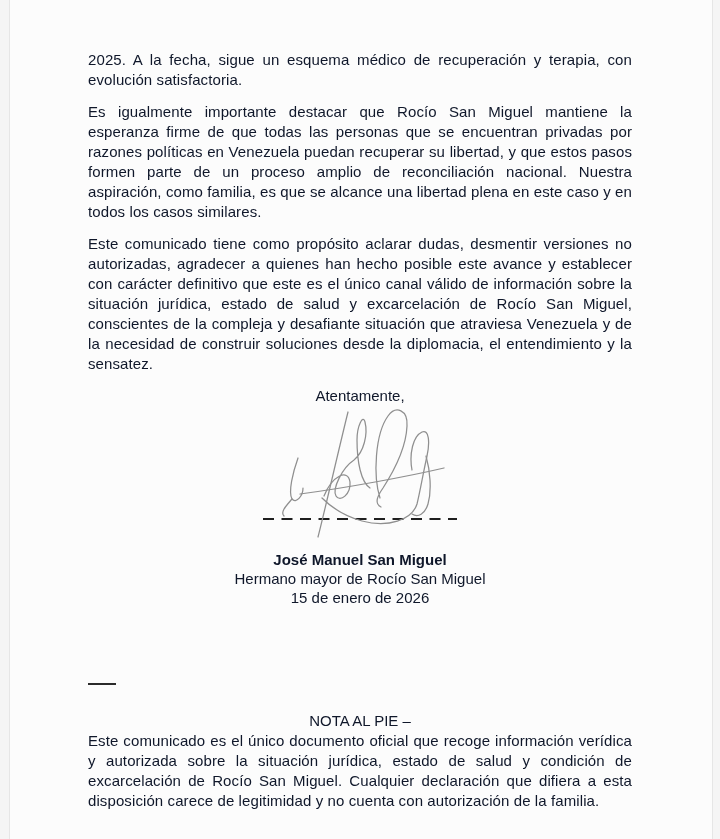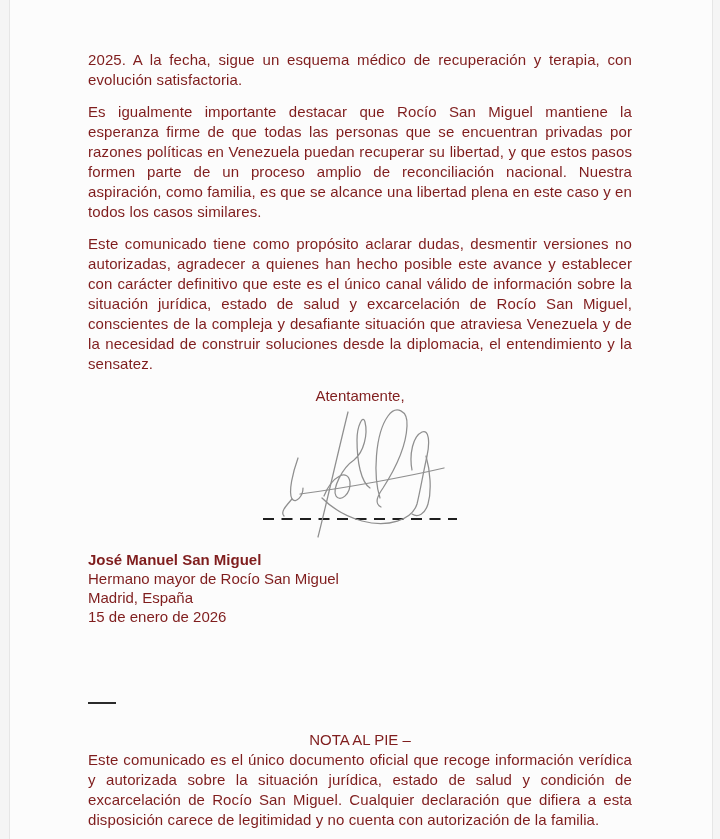--- a/index.html
+++ b/index.html
@@ -8,21 +8,21 @@
     background: #f4f4f4;
   }
   .page {
     position: relative;
     width: 720px;
     height: 839px;
     margin: 0;
     background: #fcfcfc;
     overflow: hidden;
     font-family: "Liberation Sans", sans-serif;
-    color: #7f1d1d;
+    color: #0f172a;
   }
   .edge-strip-left {
     position: absolute; left: 0; top: 0; bottom: 0; width: 9px;
     background: #f5f5f5; border-right: 1px solid #e6e6e6;
   }
   .edge-strip-right {
     position: absolute; right: 0; top: 0; bottom: 0; width: 7px;
     background: #f5f5f5; border-left: 1px solid #e6e6e6;
   }
   .content {
@@ -46,21 +46,21 @@
   }
   .signature-area {
     text-align: center;
     margin-top: 0px;
   }
   .signature-svg {
     display: inline-block;
     vertical-align: bottom;
   }
   .signatory-block {
-    text-align: left;
+    text-align: center;
     margin-top: 12px;
     font-size: 15px;
     line-height: 19px;
   }
   .signatory-name {
     font-weight: bold;
   }
   .footnote-separator {
     width: 28px;
     height: 0;
@@ -111,21 +111,20 @@
           <path d="M157,64 C154,48 158,30 167,26 C174,23 175,36 172,50 C168,68 165,86 162,98 C157,114 133,122 107,115 C89,110 75,100 67,92"></path>
           <path d="M45,88 C91,82 155,70 189,62"></path>
           <path d="M171,50 C175,64 177,84 173,98 C170,108 163,112 157,108"></path>
         </g>
       </svg>
     </div>
 
     <div class="signatory-block">
       <div class="signatory-name">José Manuel San Miguel</div>
       <div>Hermano mayor de Rocío San Miguel</div>
-      <div>Madrid, España</div>
       <div>15 de enero de 2026</div>
     </div>
 
     <div class="footnote-separator"></div>
 
     <div class="footnote-label">NOTA AL PIE –</div>
 
     <div class="footnote-text">Este comunicado es el único documento oficial que recoge información verídica y autorizada sobre la situación jurídica, estado de salud y condición de excarcelación de Rocío San Miguel. Cualquier declaración que difiera a esta disposición carece de legitimidad y no cuenta con autorización de la familia.</div>
 
   </div>

